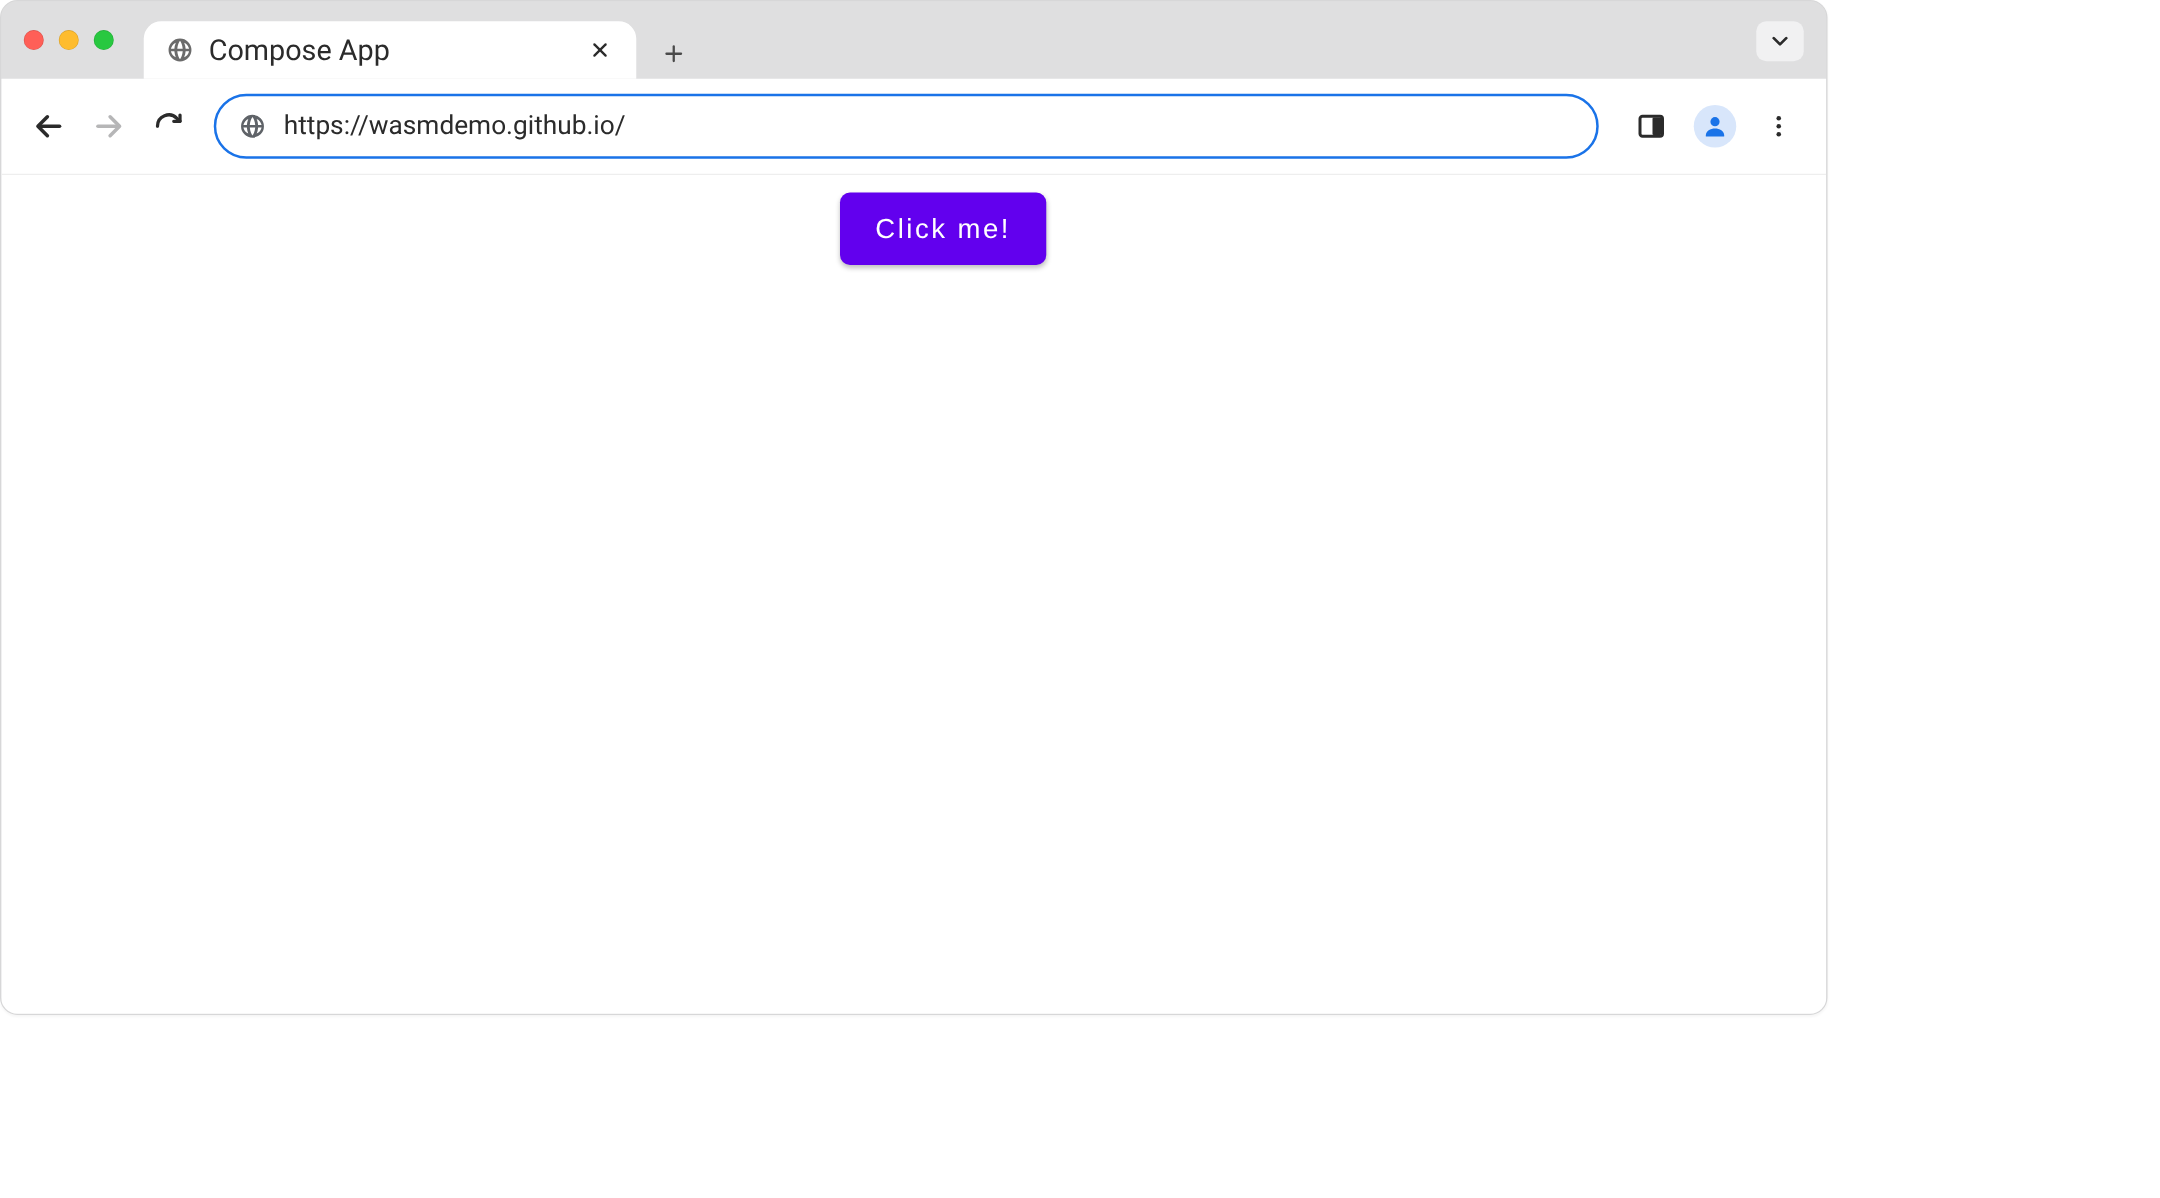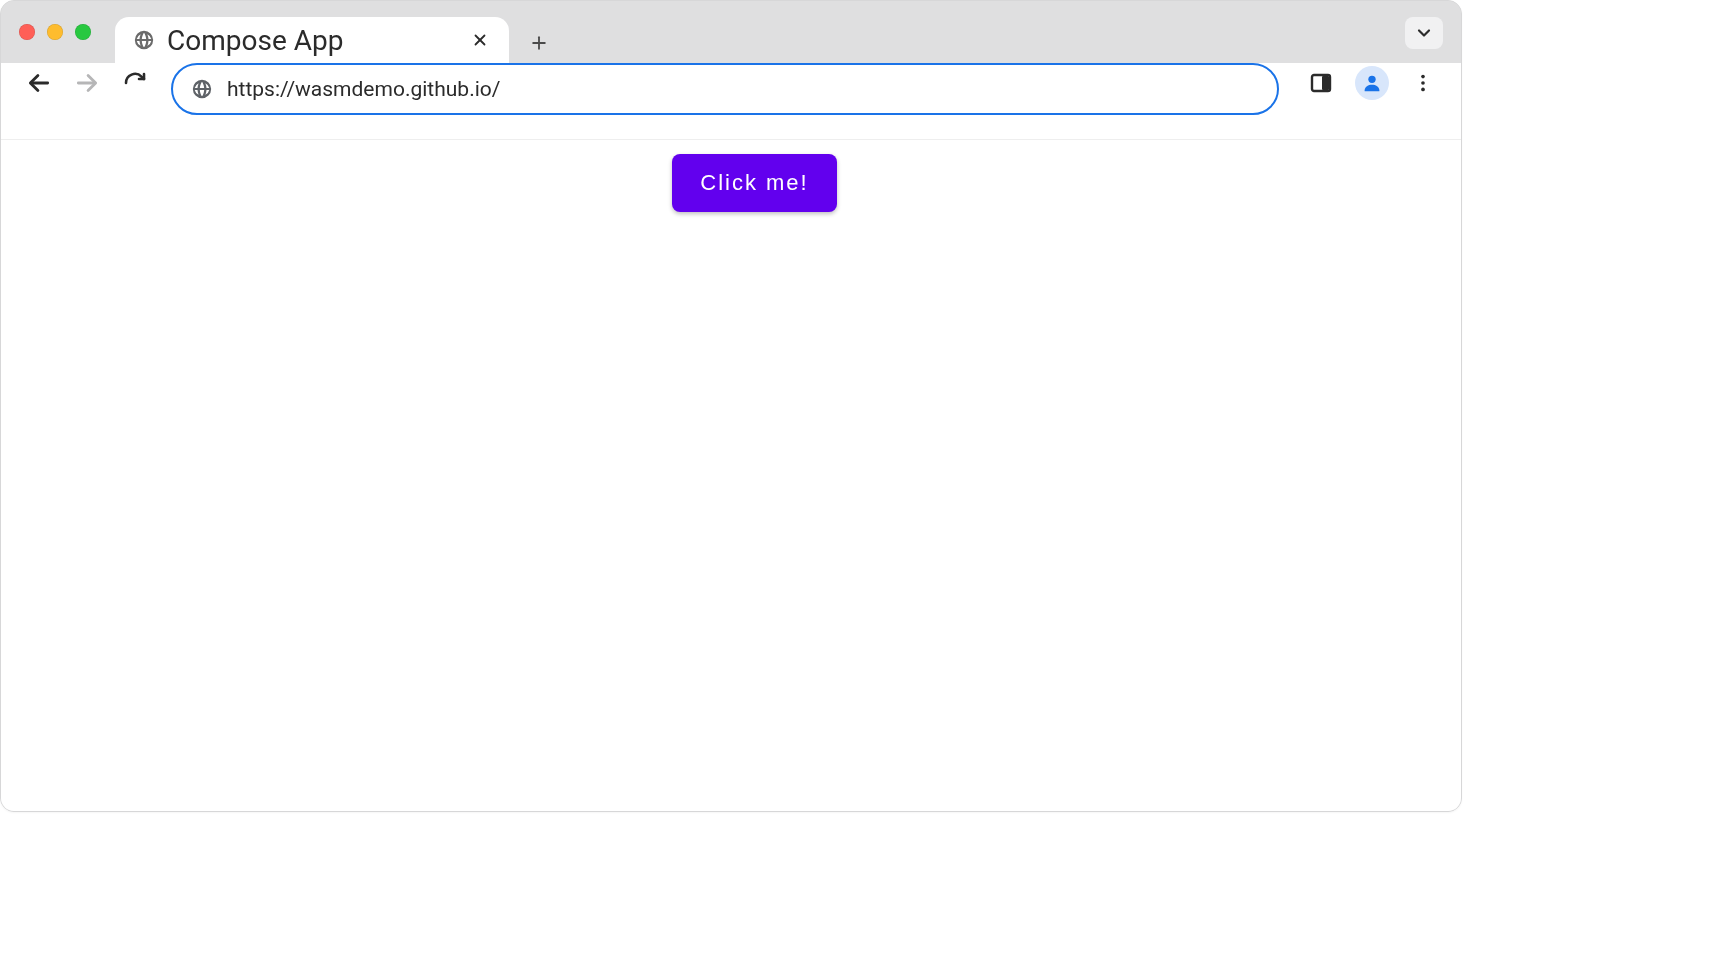--- a/index.html
+++ b/index.html
@@ -39,35 +39,35 @@
   .tab{
     display:flex;align-items:center;gap:12px;
     background:var(--tab-bg);
     height:46px;
     padding:0 16px 0 18px;
     border-top-left-radius:14px;border-top-right-radius:14px;
     min-width:360px;
     position:relative;
   }
   .tab .fav{width:22px;height:22px;color:#6b6b6b;}
-  .tab .title{font-size:28px;color:#2b2b2b;flex:1;white-space:nowrap;overflow:hidden;text-overflow:ellipsis;}
+  .tab .title{font-size:23px;color:#2b2b2b;flex:1;white-space:nowrap;overflow:hidden;text-overflow:ellipsis;}
   .tab .close{width:26px;height:26px;display:flex;align-items:center;justify-content:center;border-radius:50%;}
   .newtab{width:40px;height:40px;margin-left:10px;display:flex;align-items:center;justify-content:center;border-radius:50%;}
   .spacer{flex:1;}
   .tabs-dropdown{
     width:38px;height:32px;margin-bottom:14px;margin-right:6px;
     background:#f1f1f2;border-radius:8px;
     display:flex;align-items:center;justify-content:center;
   }
 
   
   .toolbar{
     background:var(--toolbar-bg);
     height:76px;
-    display:flex;align-items:flex-start;gap:8px;
+    display:flex;align-items:center;gap:8px;
     padding:0 18px;
     border-bottom:1px solid #eee;
   }
   .tb-btn{width:40px;height:40px;border-radius:50%;display:flex;align-items:center;justify-content:center;}
   .tb-btn.disabled svg{color:#b6b6b7;}
   .tb-btn svg{color:#3a3a3a;}
   .urlbar{
     flex:1;
     height:48px;
     border-radius:26px;

